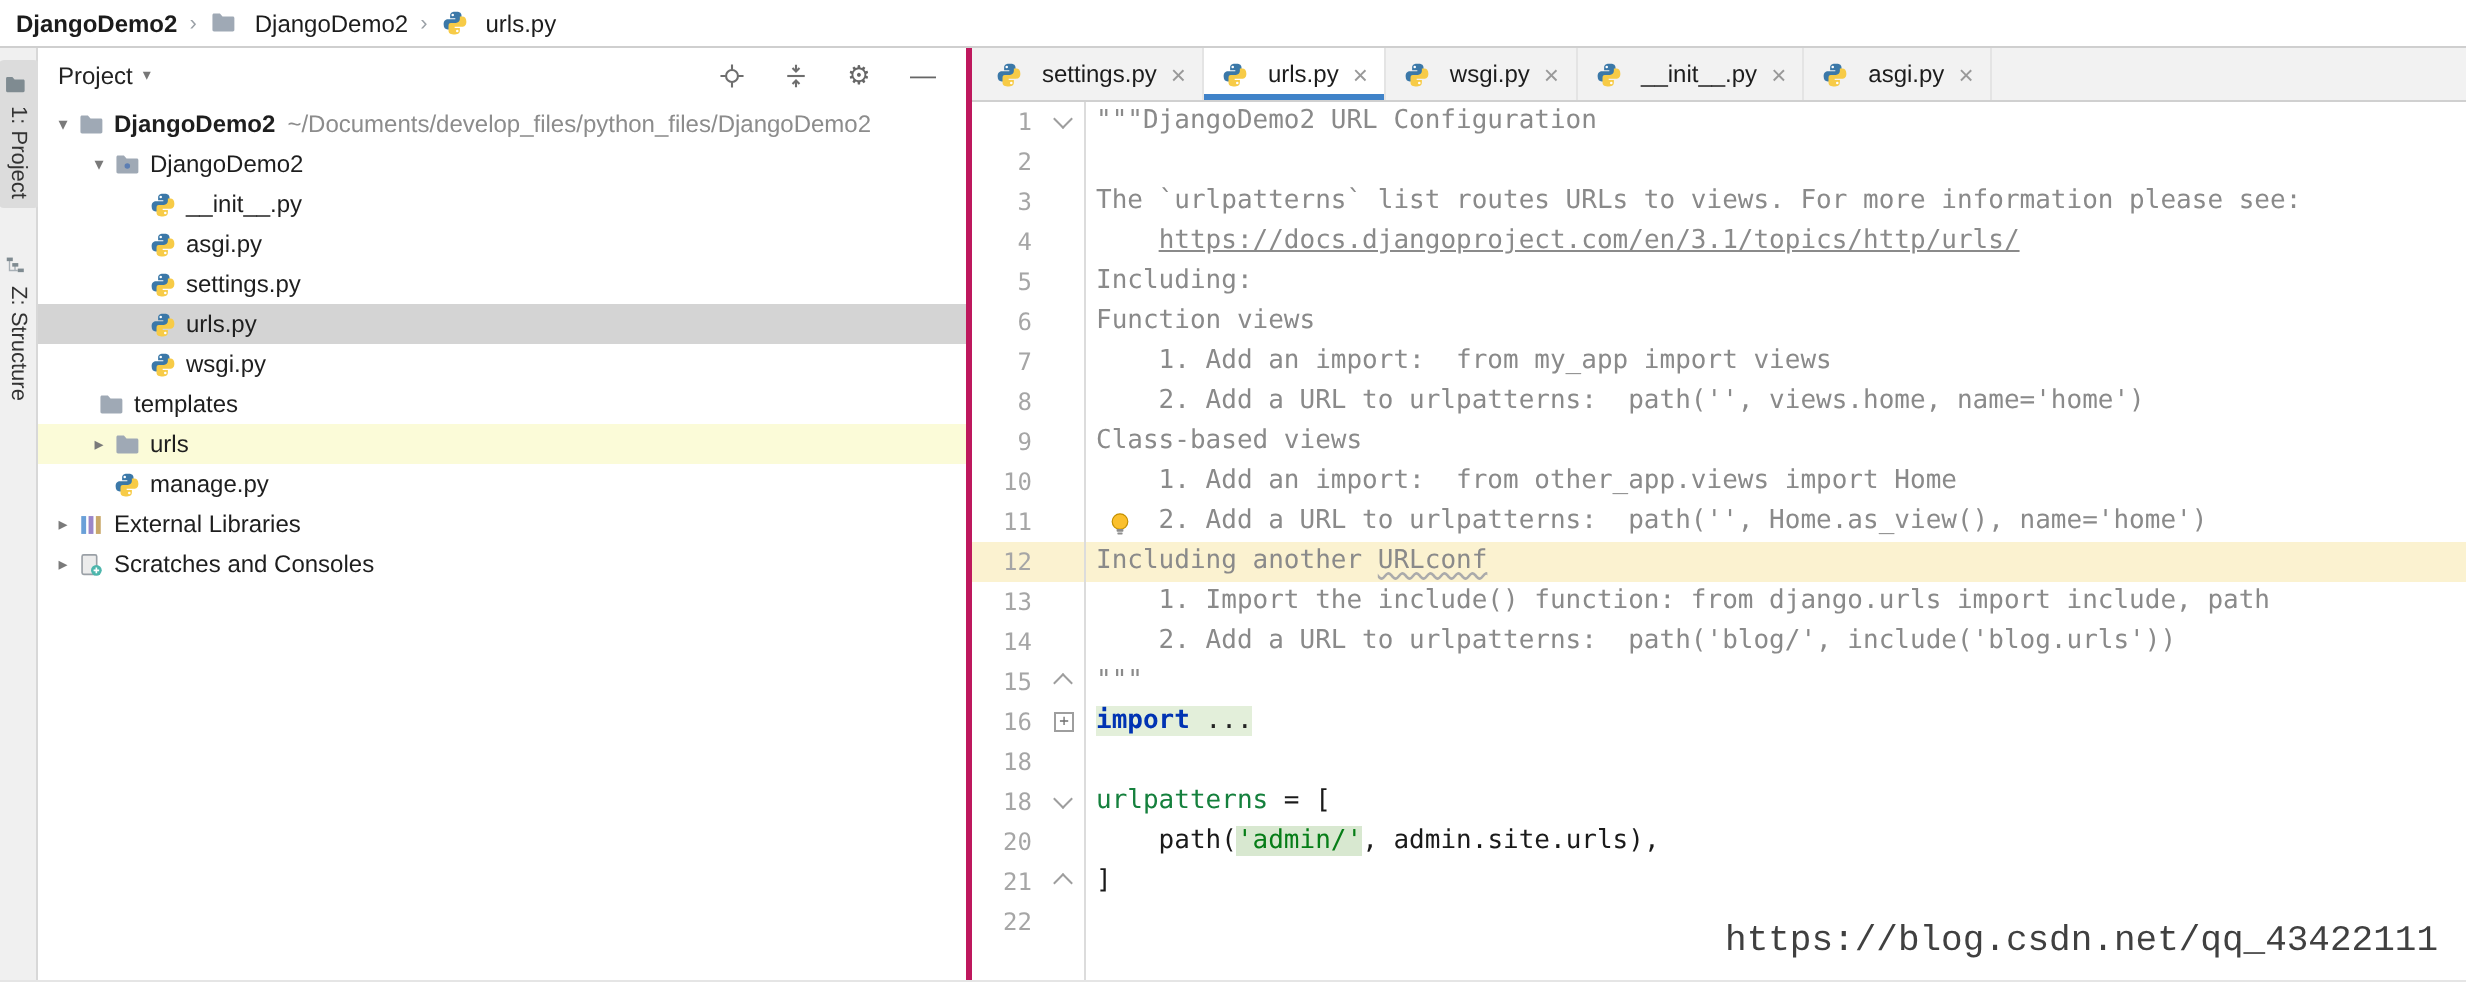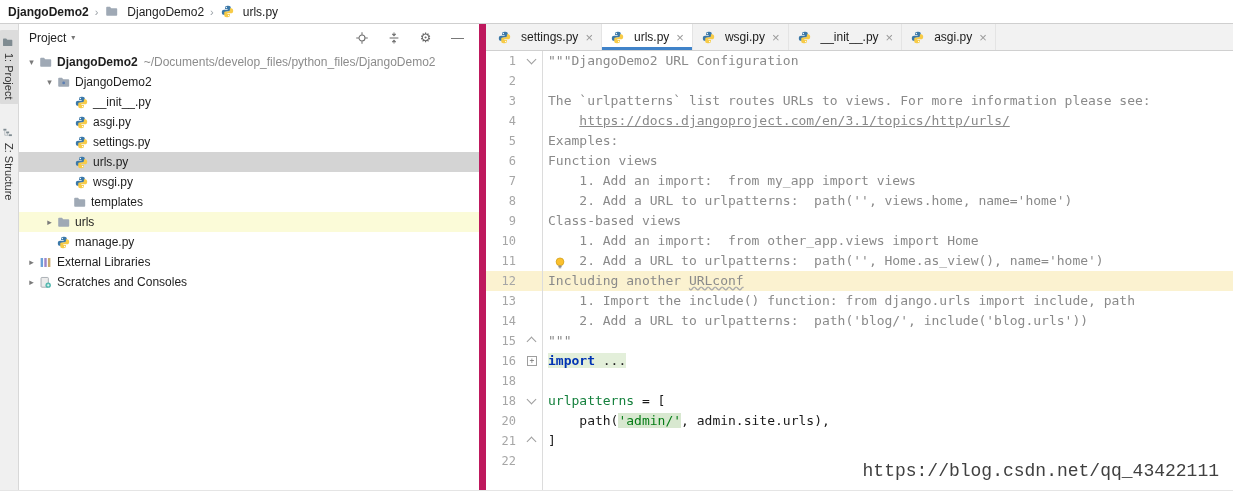--- a/index.html
+++ b/index.html
@@ -13,21 +13,21 @@
   .crumb.bold{font-weight:bold;}
 
   .main{display:flex;height:467px;}
 
   
   .stripe{width:19px;flex:none;background:#F0F0F0;border-right:1px solid #D8D8D8;box-sizing:border-box;display:flex;flex-direction:column;align-items:center;padding-top:6px;gap:16px;}
   .stripe-btn{writing-mode:vertical-lr;font-size:11px;color:#333;padding:5px 1px;border-radius:3px;display:inline-flex;align-items:center;gap:4px;}
   .stripe-btn.active{background:#DCDCDC;}
 
   
-  .project-panel{width:467px;flex:none;border-right:7px solid #be185d;box-sizing:border-box;background:#fff;display:flex;flex-direction:column;overflow:hidden;}
+  .project-panel{width:467px;flex:none;border-right:3px solid #be185d;box-sizing:border-box;background:#fff;display:flex;flex-direction:column;overflow:hidden;}
   .panel-header{height:27px;flex:none;display:flex;align-items:center;padding:0 10px;box-sizing:border-box;}
   .panel-title{display:flex;align-items:center;gap:5px;font-size:12px;color:#222;}
   .title-caret{font-size:8px;color:#777;}
   .header-icons{margin-left:auto;display:flex;align-items:center;gap:13px;}
   .hbtn{display:inline-flex;align-items:center;color:#666;}
   .tree{flex:1;overflow:hidden;padding-top:1px;}
   .tree-row{height:20px;display:flex;align-items:center;font-size:12px;color:#1e1e1e;white-space:nowrap;}
   .tree-row.selected{background:#D4D4D4;}
   .tree-row.excluded{background:#FBFBD8;}
   .chev{width:13px;flex:none;font-size:9px;color:#7A7A7A;text-align:center;}
@@ -220,21 +220,21 @@
             <span class="ic">
               <svg width="13" height="13" viewBox="0 0 16 16">
                 <path fill="#3B78A8" d="M8 1C5.8 1 5 2 5 3.4V5h3.2v.7H3.7C2.2 5.7 1 6.6 1 8.8c0 2.1 1 3.2 2.5 3.2H5v-1.6C5 9 6.1 8 7.5 8h3C11.9 8 12 6.9 12 5.9V3.4C12 2 11.2 1 9 1z"></path>
                 <path fill="#F7CB47" d="M8 15c2.2 0 3-1 3-2.4V11H7.8v-.7h4.5c1.5 0 2.7-.9 2.7-3.1 0-2.1-1-3.2-2.5-3.2H11v1.6C11 7 9.9 8 8.5 8h-3C4.1 8 4 9.1 4 10.1v2.5C4 14 4.8 15 7 15z"></path>
                 <circle cx="6.6" cy="3.1" r=".8" fill="#fff"></circle>
                 <circle cx="9.4" cy="12.9" r=".8" fill="#fff"></circle>
               </svg>
             </span>
             <span class="tree-label">wsgi.py</span>
           </div>
-          <div class="tree-row" style="padding-left: 40px; align-items: center;">
+          <div class="tree-row" style="padding-left: 16px; align-items: center;">
             <span class="chev"></span>
             <span class="ic">
               <svg width="13" height="13" viewBox="0 0 16 16">
                 <path fill="#9FA9B5" d="M1.5 3.2c0-.6.4-1 1-1h3.6l1.6 1.8H14c.6 0 1 .4 1 1v7.2c0 .6-.4 1-1 1H2.5c-.6 0-1-.4-1-1z"></path>
               </svg>
             </span>
             <span class="tree-label">templates</span>
           </div>
           <div class="tree-row excluded" style="padding-left: 24px;">
             <span class="chev">▸</span>
@@ -364,21 +364,21 @@
               <span class="code"><span class="seg doc">The `urlpatterns` list routes URLs to views. For more information please see:</span></span>
             </div>
             <div class="code-row">
               <span class="ln">4</span>
               <span class="fold-col"></span>
               <span class="code"><span class="seg doc">    </span><span class="seg doc-link">https://docs.djangoproject.com/en/3.1/topics/http/urls/</span></span>
             </div>
             <div class="code-row">
               <span class="ln">5</span>
               <span class="fold-col"></span>
-              <span class="code"><span class="seg doc">Examples:</span></span>
+              <span class="code"><span class="seg doc">Including:</span></span>
             </div>
             <div class="code-row">
               <span class="ln">6</span>
               <span class="fold-col"></span>
               <span class="code"><span class="seg doc">Function views</span></span>
             </div>
             <div class="code-row">
               <span class="ln">7</span>
               <span class="fold-col"></span>
               <span class="code"><span class="seg doc">    1. Add an import:  from my_app import views</span></span>

